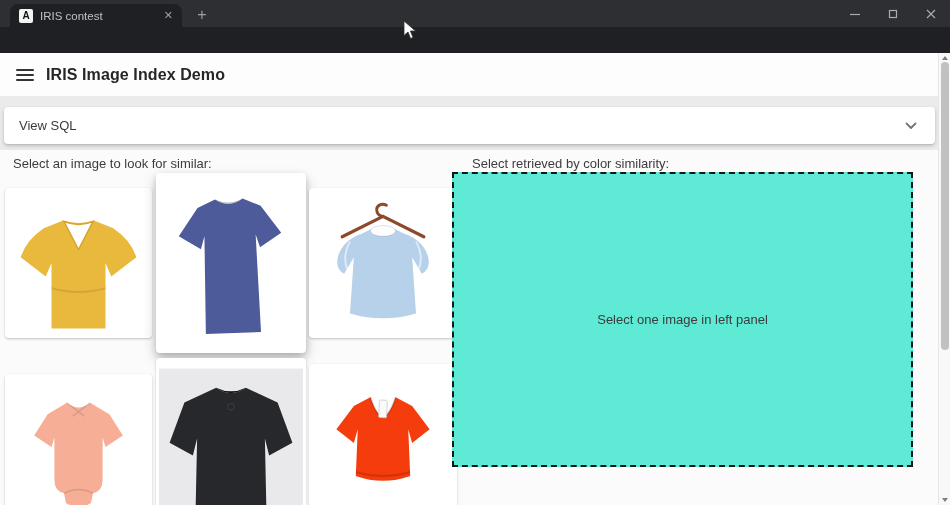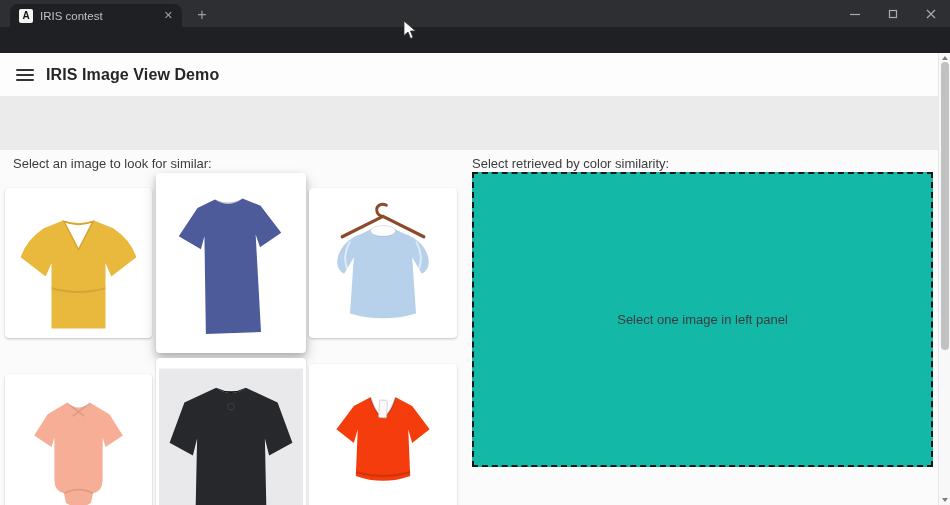--- a/index.html
+++ b/index.html
@@ -53,22 +53,22 @@
   .card svg { position:absolute; top:6px; left:6px; width:calc(100% - 12px); height:calc(100% - 12px); }
   .card.elevated { box-shadow:0 6px 14px rgba(0,0,0,.22), 0 3px 6px rgba(0,0,0,.15); }
   .c1 { left:5px;   top:188px; width:147px; height:150px; }
   .c2 { left:156px; top:173px; width:150px; height:180px; }
   .c3 { left:309px; top:188px; width:148px; height:150px; }
   .c4 { left:5px;   top:374px; width:147px; height:150px; }
   .c5 { left:156px; top:358px; width:150px; height:180px; }
   .c6 { left:309px; top:364px; width:148px; height:150px; }
   .c5 svg, .c5 .photo { top:0; left:3px; width:calc(100% - 6px); height:100%; }
 
-  .dropzone { position:absolute; top:172px; left:472px; width:461px; height:295px;
-              border:2px dashed #161616; background:#14b8a6; z-index:2;
+  .dropzone { position:absolute; top:172px; left:452px; width:461px; height:295px;
+              border:2px dashed #161616; background:#5eead4; z-index:2;
               display:flex; align-items:center; justify-content:center; }
   .dropzone-msg { font-size:13px; color:#3c3c3c; }
 
   
   .scrollbar { position:absolute; top:53px; right:0; width:12px; height:452px; background:#f8f8f8;
                border-left:1px solid #e6e6e6; z-index:4; }
   .sb-thumb { position:absolute; top:9px; left:2px; width:8px; height:288px; background:#c1c1c1; border-radius:4px; }
   .sb-arrow { position:absolute; left:0; width:12px; height:10px; display:flex; align-items:center; justify-content:center; }
   .sb-arrow i { display:block; width:0; height:0; border-left:3px solid transparent; border-right:3px solid transparent; }
   .sb-up    { top:0; }    .sb-up i   { border-bottom:4px solid #7d7d7d; }
@@ -165,23 +165,29 @@
 
   <div class="page-bg"></div>
   <div class="content-bg"></div>
 
   <div class="app-header">
     <div class="burger">
         <span></span>
         <span></span>
         <span></span>
       </div>
-    <div class="app-title">IRIS Image View Demo</div>
-  </div>
-
+    <div class="app-title">IRIS Image Index Demo</div>
+  </div>
+
+  <div class="sql-panel">
+    <div class="sql-label">View SQL</div>
+    <svg class="sql-chevron" width="12" height="8" viewBox="0 0 12 8">
+      <path d="M1.5,1.5 L6,6 L10.5,1.5" stroke="#757575" stroke-width="1.8" fill="none" stroke-linecap="round" stroke-linejoin="round"></path>
+    </svg>
+  </div>
 
   <div class="panel-label label-left">Select an image to look for similar:</div>
   <div class="panel-label label-right">Select retrieved by color similarity:</div>
 
   <div class="card c1">
     <svg viewBox="0 0 140 140" preserveAspectRatio="xMidYMid meet">
       <path d="M54,26 Q70,31 86,26 L106,34 Q124,46 130,64 L104,84 L98,70 L98,138 L42,138 L42,70 L36,84 L10,64 Q16,46 34,34 Z" fill="#e9b93d"></path>
       <path d="M55,27 L70,56 L85,27 Q70,33 55,27 Z" fill="#ffffff" stroke-width="1.5" stroke="#d8a22c"></path>
       <path d="M42,96 Q70,104 98,96" fill="none" stroke="rgba(0,0,0,.10)" stroke-width="2"></path>
     </svg>

